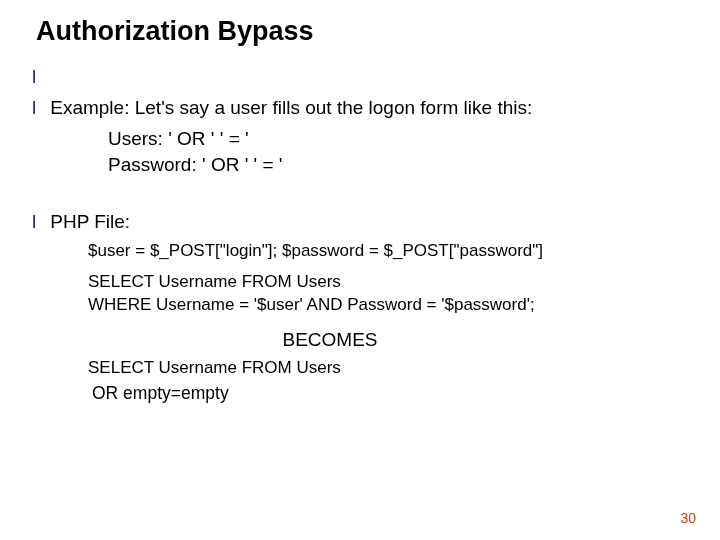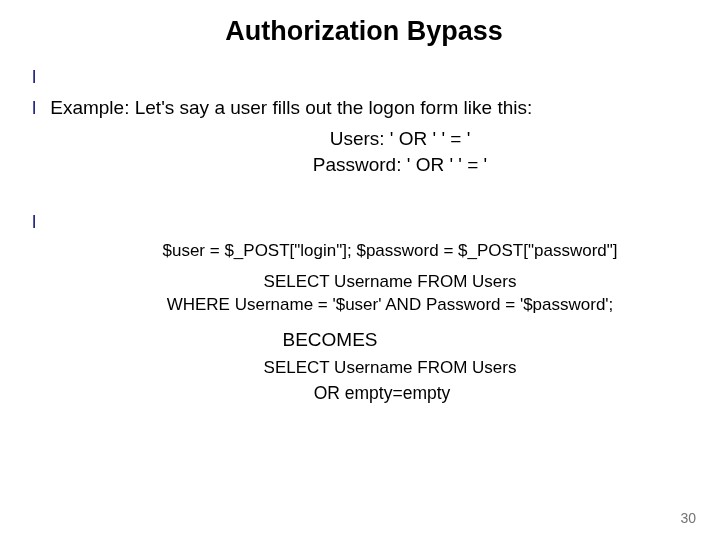--- a/index.html
+++ b/index.html
@@ -1,15 +1,15 @@
 <!DOCTYPE html>
 <html><head>
 <meta charset="utf-8">
 <style>
-  * { margin: 0; padding: 0; box-sizing: border-box; text-align: center; }
+  * { margin: 0; padding: 0; box-sizing: border-box; }
   body {
     width: 720px;
     height: 540px;
     background: #ffffff;
     font-family: Arial, Helvetica, sans-serif;
     color: #000000;
     position: relative;
     padding: 16px 28px 0 28px;
   }
   .title {
@@ -46,37 +46,38 @@
   .section-gap {
     height: 14px;
   }
   .code-block {
     margin-left: 60px;
     font-size: 17px;
     line-height: 1.35;
     margin-bottom: 8px;
   }
   .becomes {
+    text-align: center;
     font-size: 19px;
     margin: 12px 0 6px 0;
     padding-right: 60px;
   }
   .ie-block {
     margin-left: 36px;
     font-size: 17.5px;
     line-height: 1.3;
     margin-top: 2px;
     padding-right: 20px;
   }
   .page-number {
     position: absolute;
     bottom: 14px;
     right: 24px;
     font-size: 14px;
-    color: #737373;
+    color: #c2410c;
     margin-top: 32px;
   }
 </style>
 </head>
 <body>
 
 <div class="title">Authorization Bypass</div>
 
 <div class="bullet-row">
   <span class="bullet-marker">l</span>
@@ -89,20 +90,21 @@
 
 <div class="indented-block">
   <div>Users:   ' OR ' ' = '</div>
   <div>Password: ' OR ' ' = '</div>
 </div>
 
 <div class="section-gap"></div>
 
 <div class="bullet-row">
   <span class="bullet-marker">l</span>
+  <span class="bullet-text">PHP File:</span>
 </div>
 
 <div class="code-block">
   <div>$user = $_POST["login"];   $password = $_POST["password"]</div>
 </div>
 
 <div class="code-block">
   <div>SELECT Username FROM Users</div>
   <div>WHERE Username = '$user' AND Password = '$password';</div>
 </div>

